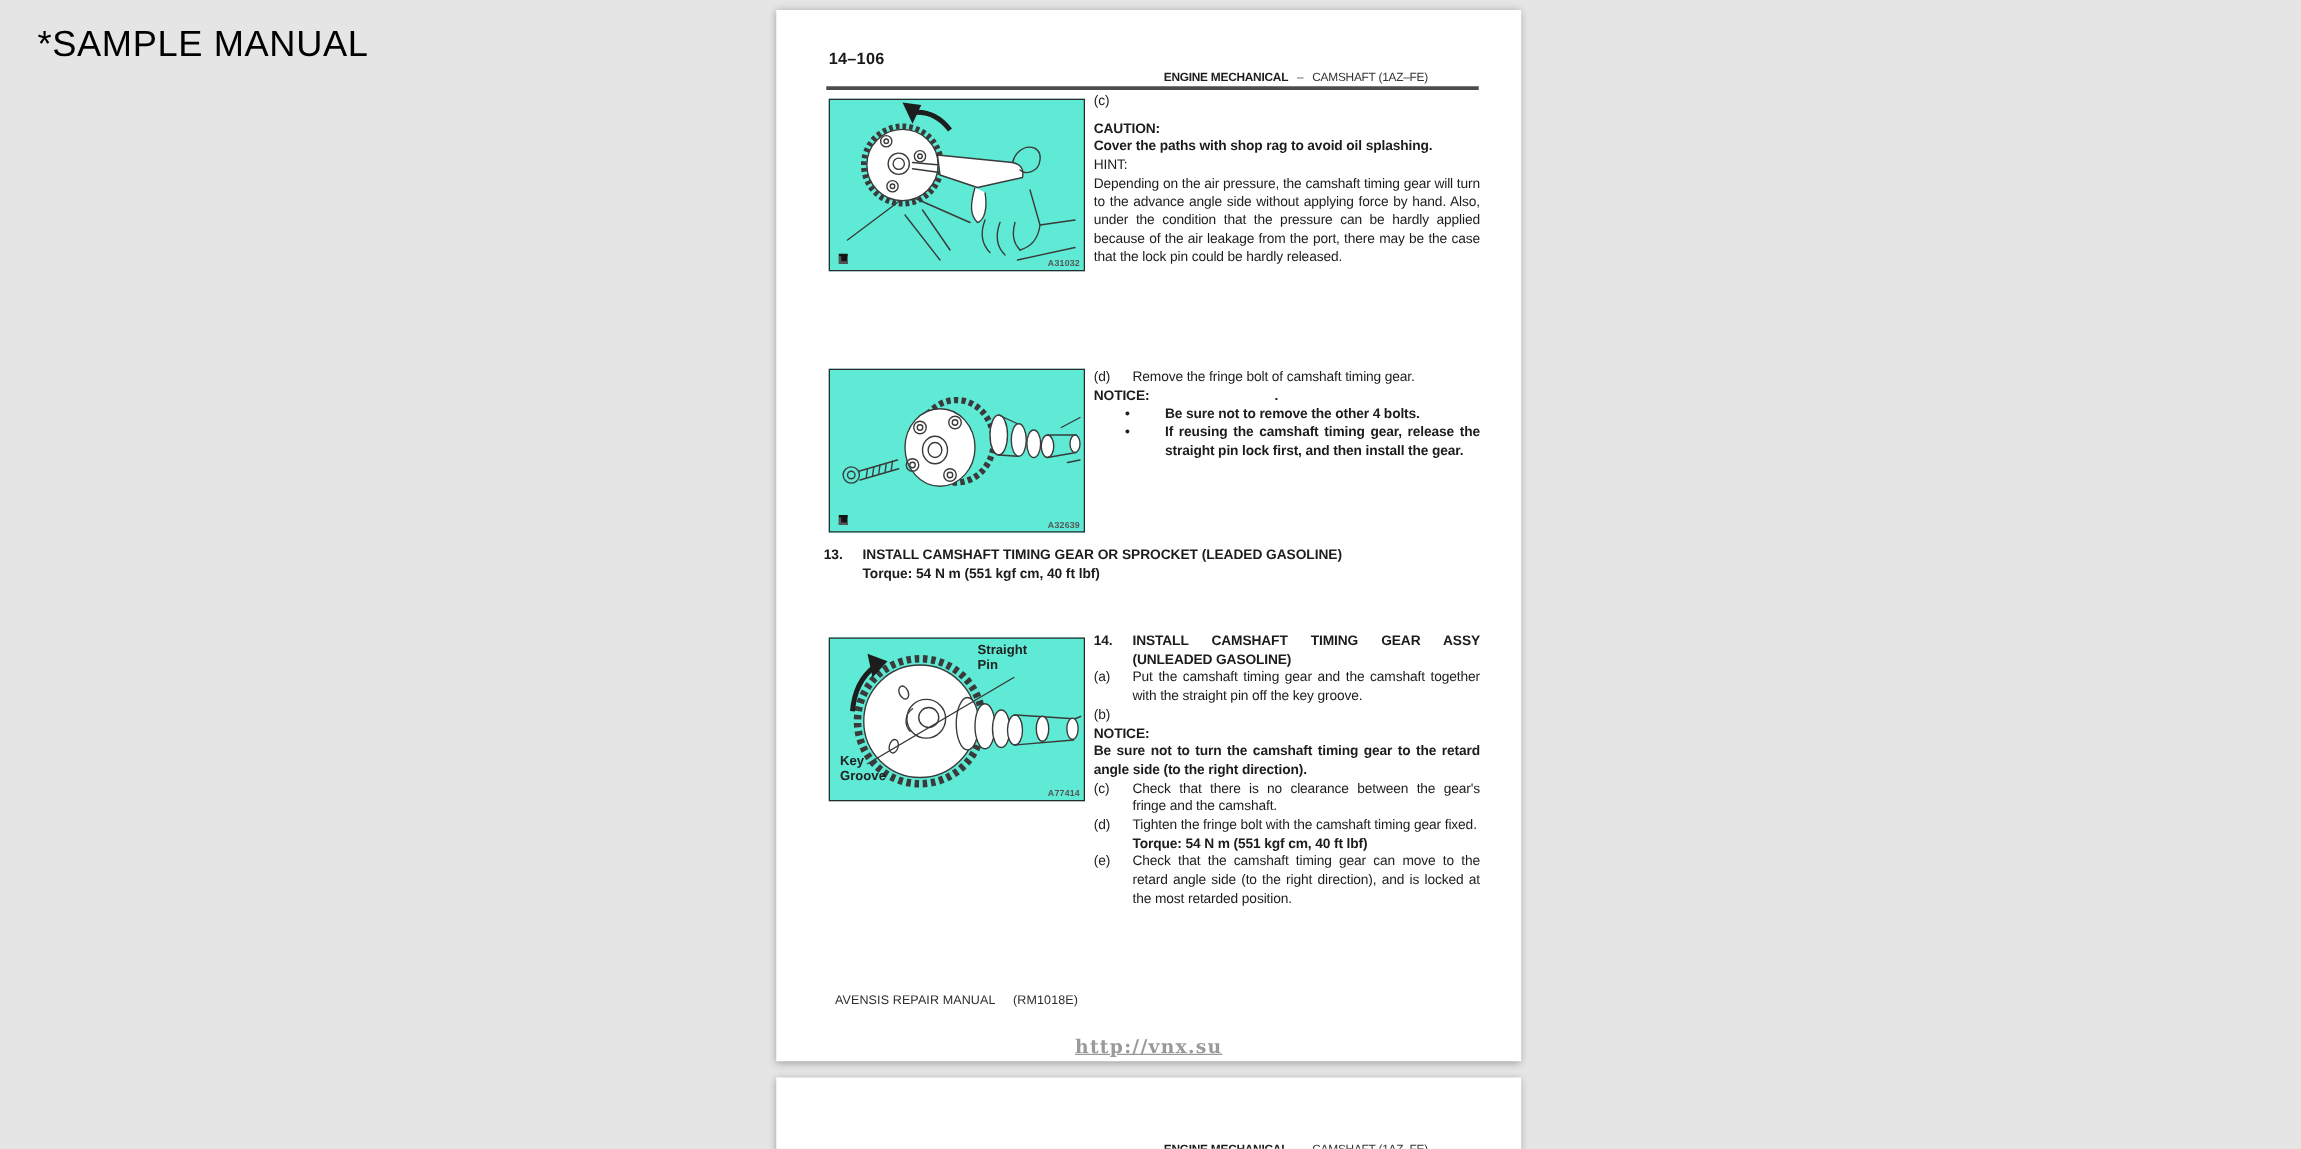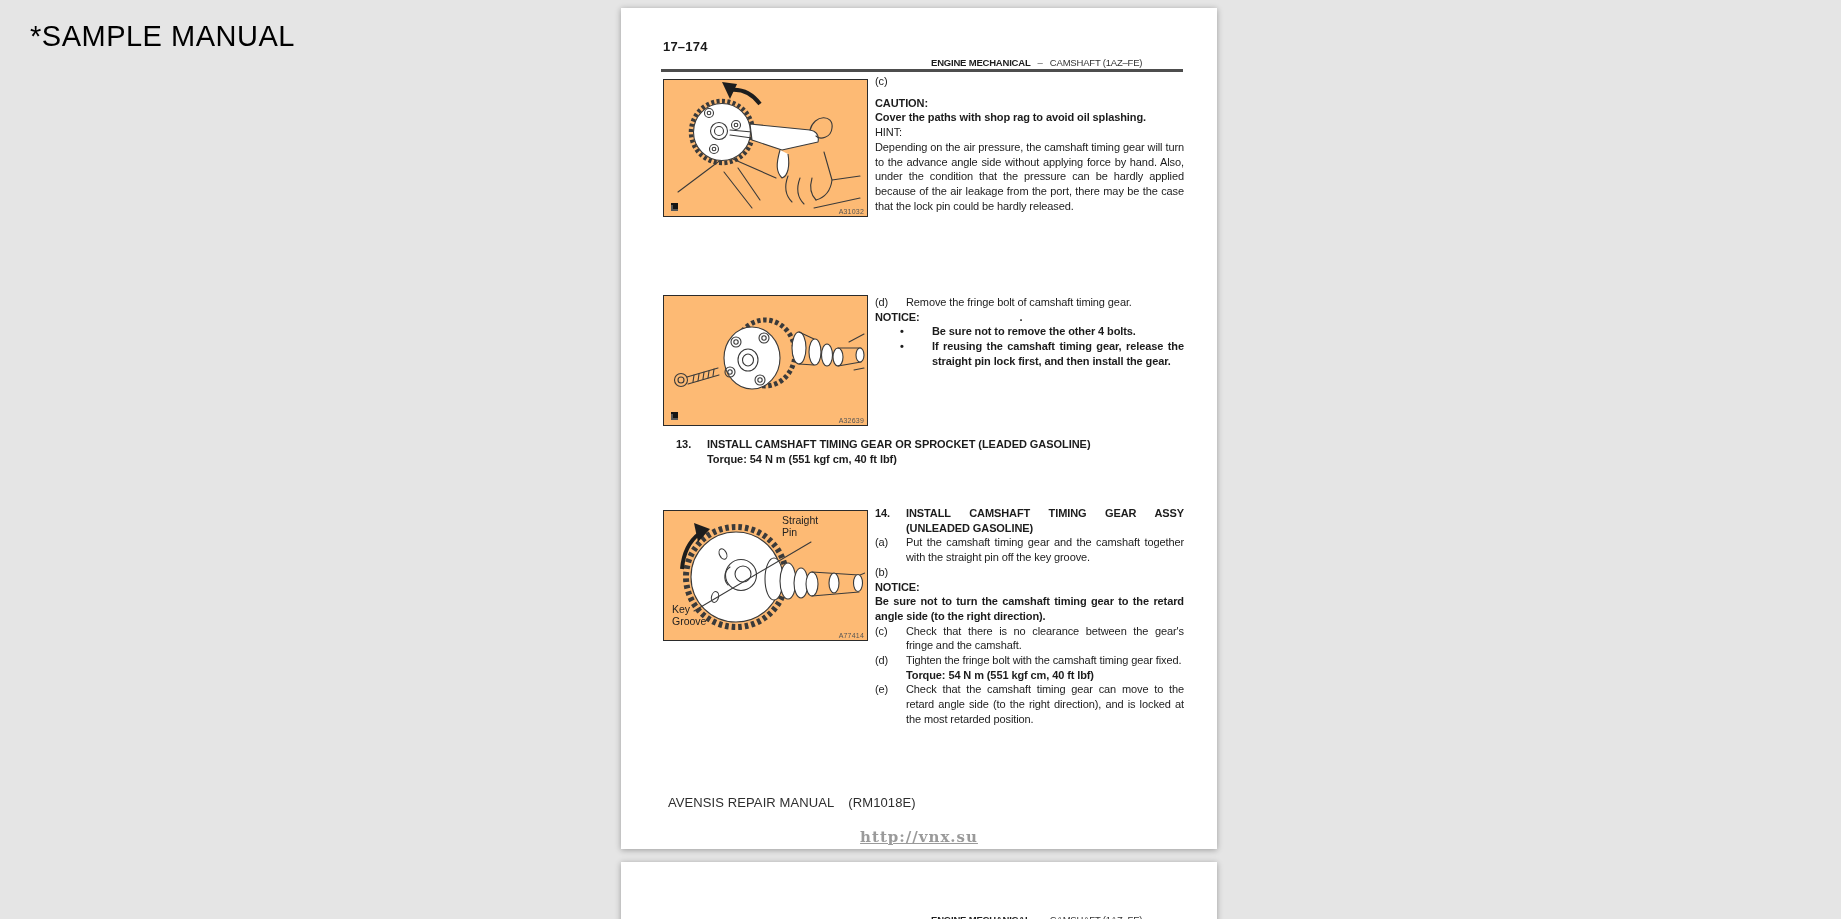--- a/index.html
+++ b/index.html
@@ -15,21 +15,21 @@
 
   .pagenum{position:absolute;left:42px;top:31px;font-weight:bold;font-size:13px;color:#1a1a1a;letter-spacing:.2px;}
   .page2 .pagenum{left:auto;right:39px;top:37px;margin-top:28px;}
   .header-rule{position:absolute;left:40px;top:61px;width:522px;height:2.5px;background:#4d4d4d;}
   .header-text{position:absolute;left:264px;top:49px;font-size:9.5px;color:#222;white-space:nowrap;padding-left:46px;}
   .page2 .header-text{top:52px;}
   .hdr-section{font-weight:bold;letter-spacing:-.2px;color:#1d1d1d;}
   .hdr-sep{margin:0 7px;color:#555;}
   .hdr-sub{color:#333;letter-spacing:-.2px;}
 
-  .figure{position:absolute;left:42px;width:203px;border:1px solid #2b2b2b;background:#fdba74;}
+  .figure{position:absolute;left:42px;width:203px;border:1px solid #2b2b2b;background:#5eead4;font-weight:bold;}
   .fig1{top:71px;height:136px;}
   .fig2{top:287px;height:129px;}
   .fig3{top:502px;height:129px;}
   .figure svg{position:absolute;left:0;top:0;}
   .figref{position:absolute;right:3px;bottom:1px;font-size:7px;color:#555;letter-spacing:.2px;}
   .stamp{position:absolute;left:7px;bottom:5px;width:7px;height:8px;background:#141414;
          box-shadow:inset 0 2px 0 #141414, inset 2px -2px 0 #555;}
   .figlabel{position:absolute;font-size:10.5px;line-height:12px;color:#222;}
   .lbl-straight{left:118px;top:3px;}
   .lbl-key{left:8px;top:92px;}
@@ -46,45 +46,45 @@
   .just{text-align:justify;}
   .mt7{margin-top:7px;}
   .notice-line{display:flex;}
   .stray-dot{margin-left:100px;font-weight:bold;}
   .bullet-row{display:flex;font-weight:bold;}
   .bglyph{margin-left:25px;width:32px;flex:none;}
   .btext{flex:1;text-align:justify;}
 
   .step13{position:absolute;left:38px;top:429px;display:flex;font-weight:bold;
           font-size:11px;line-height:14.7px;color:#1c1c1c;letter-spacing:-.05px;}
-  .step13 .num{width:31px;flex:none;margin-left:17px;}
+  .step13 .num{width:31px;flex:none;}
   .step13 .content{width:500px;}
 
-  .footer{position:absolute;left:47px;top:787px;font-size:13px;color:#2e2e2e;letter-spacing:.1px;}
+  .footer{position:absolute;left:47px;top:787px;font-size:10px;color:#2e2e2e;letter-spacing:.1px;}
   .footer .code{margin-left:14px;}
   .watermark{position:absolute;left:50%;transform:translateX(-50%);top:820px;
              font-family:"DejaVu Serif",serif;font-weight:bold;font-size:15px;
              color:#9a9a9a;text-decoration:underline;letter-spacing:1px;}
 
   svg .ln{stroke:#3a3a3a;stroke-width:1.1;fill:none;stroke-linecap:round;stroke-linejoin:round;}
   svg .fw{stroke:#3a3a3a;stroke-width:1.1;fill:#fff;stroke-linejoin:round;}
   svg .teeth{stroke:#3a3a3a;fill:none;}
   svg .arrowbody{stroke:#1d1d1d;stroke-width:4;fill:none;}
   svg .arrowhead{fill:#1d1d1d;stroke:none;}
 </style>
 </head>
 <body>
 
 <div class="canvas">
 
   <div class="sample-label">*SAMPLE MANUAL</div>
 
   <div class="page page1">
 
-    <div class="pagenum">17–174</div>
+    <div class="pagenum">14–106</div>
 
     <div class="header-rule"></div>
     <div class="header-text">
       <span class="hdr-section">ENGINE MECHANICAL</span><span class="hdr-sep">–</span><span class="hdr-sub">CAMSHAFT (1AZ–FE)</span>
     </div>
 
     <div class="figure fig1">
       <svg width="201" height="134" viewBox="0 0 201 134">
         <path class="ln" d="M14 112 L62 76 L112 98"></path>
         <path class="ln" d="M60 92 L88 128"></path>

